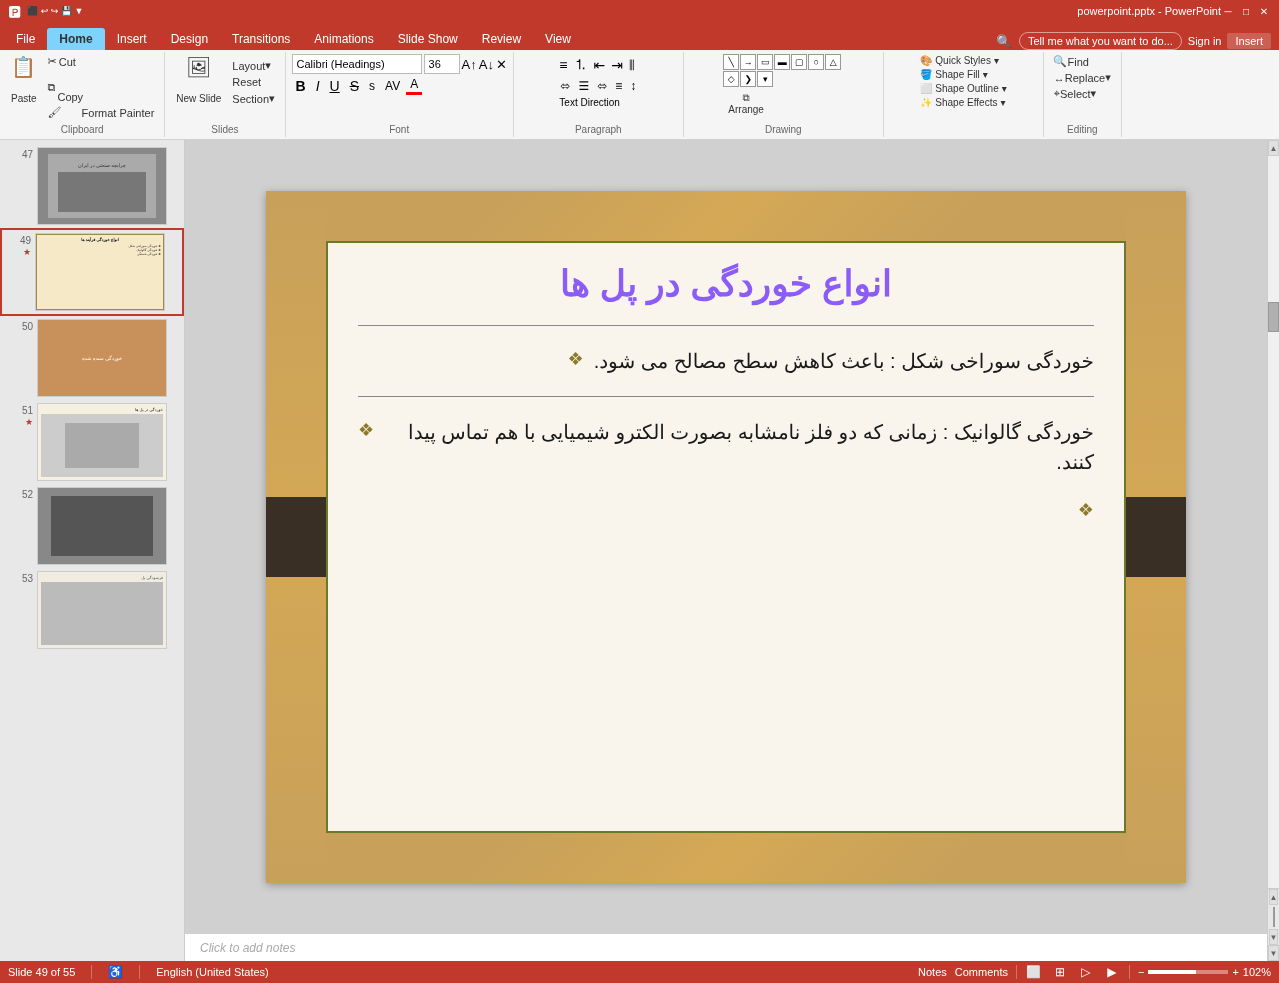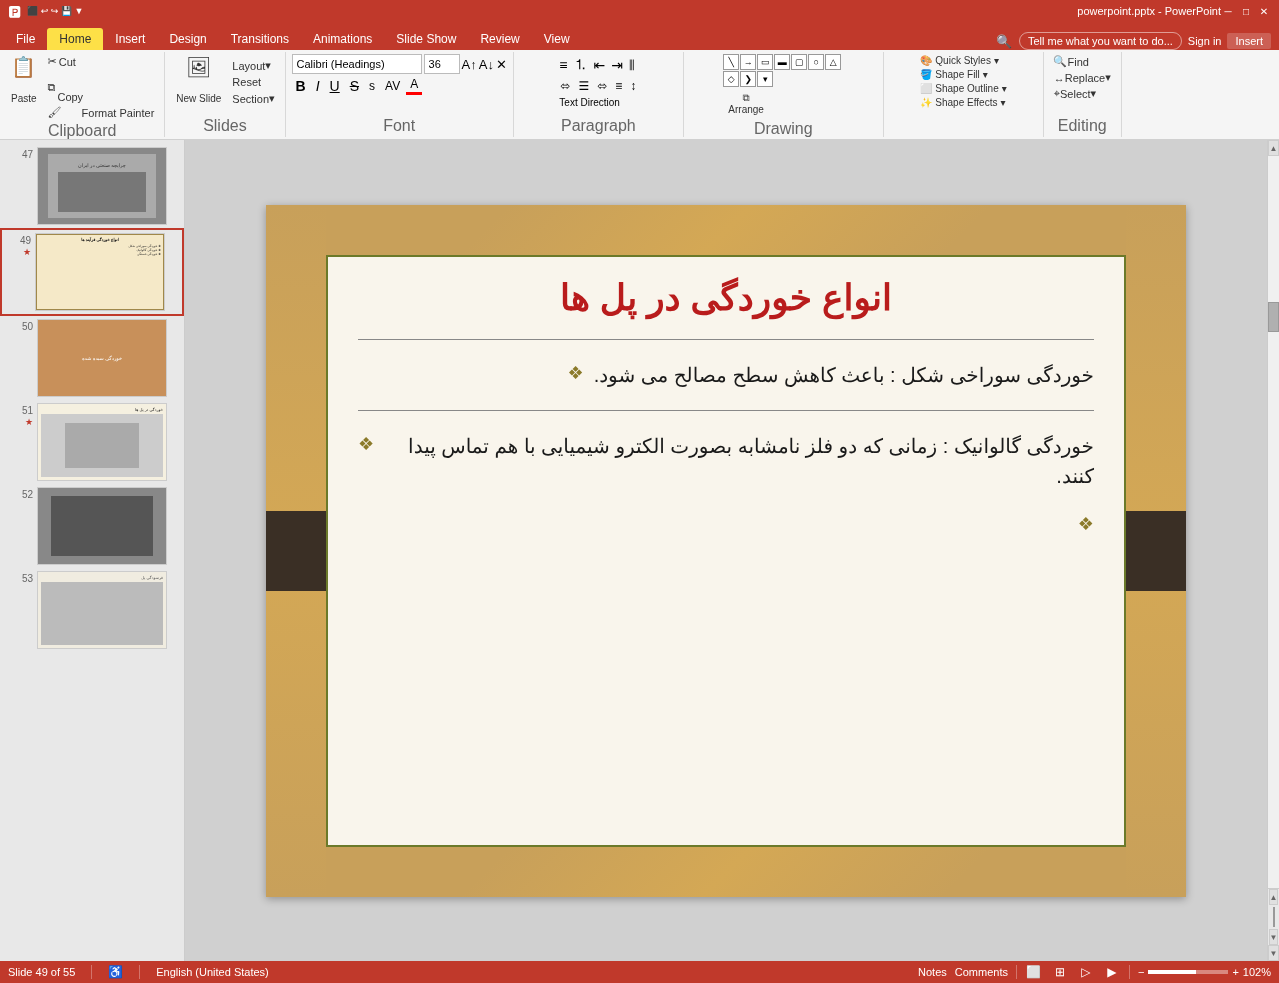--- a/index.html
+++ b/index.html
@@ -29,23 +29,23 @@
       padding-left: 4px;
     }
     .ribbon-tab {
       padding: 4px 12px;
       font-size: 12px;
       color: white;
       cursor: pointer;
       border-radius: 3px 3px 0 0;
     }
     .ribbon-tab.active {
-      background: #fde047;
+      background: #7dd3fc;
       color: #333;
-      font-weight: 400;
+      font-weight: 700;
     }
 
     
     .ribbon {
       height: 90px;
       background: #f5f5f5;
       border-bottom: 1px solid #d0d0d0;
       display: flex;
       align-items: stretch;
       padding: 2px 0;
@@ -58,21 +58,21 @@
       border-right: 1px solid #d8d8d8;
       min-width: 60px;
     }
     .ribbon-group-content {
       display: flex;
       align-items: flex-start;
       gap: 2px;
       flex: 1;
     }
     .ribbon-group-label {
-      font-size: 16px;
+      font-size: 10px;
       color: #666;
       margin-top: auto;
       padding-top: 2px;
     }
     .ribbon-btn {
       display: flex;
       flex-direction: column;
       align-items: center;
       padding: 3px 5px;
       cursor: pointer;
@@ -221,21 +221,21 @@
       border: 2px solid #6b7a2a;
       display: flex;
       flex-direction: column;
       padding: 20px 30px;
     }
 
     .slide-title {
       font-size: 36px;
       font-weight: bold;
       text-align: center;
-      color: #b91c1c;
+      color: #8b5cf6;
       font-family: 'Arial', sans-serif;
       direction: rtl;
       margin-bottom: 10px;
       padding-bottom: 10px;
     }
 
     .slide-content {
       flex: 1;
       direction: rtl;
       display: flex;
@@ -720,20 +720,23 @@
 
               <div class="bullet-item">
                 <div class="bullet-diamond">❖</div>
               </div>
             </div>
           </div>
         </div>
       </div>
     </div>
 
+    <div class="notes-bar">
+      <span class="notes-placeholder">Click to add notes</span>
+    </div>
   </div>
 
   <div class="right-scrollbar">
     <div class="scrollbar-arrow">▲</div>
     <div class="scrollbar-track">
       <div class="scrollbar-thumb"></div>
     </div>
     <div style="display:flex;flex-direction:column;align-items:center;border-top:1px solid #ccc;background:#e8e8e8;">
       <div class="scrollbar-arrow">▲</div>
       <div style="width:2px;height:20px;background:#999;margin:2px auto;"></div>

